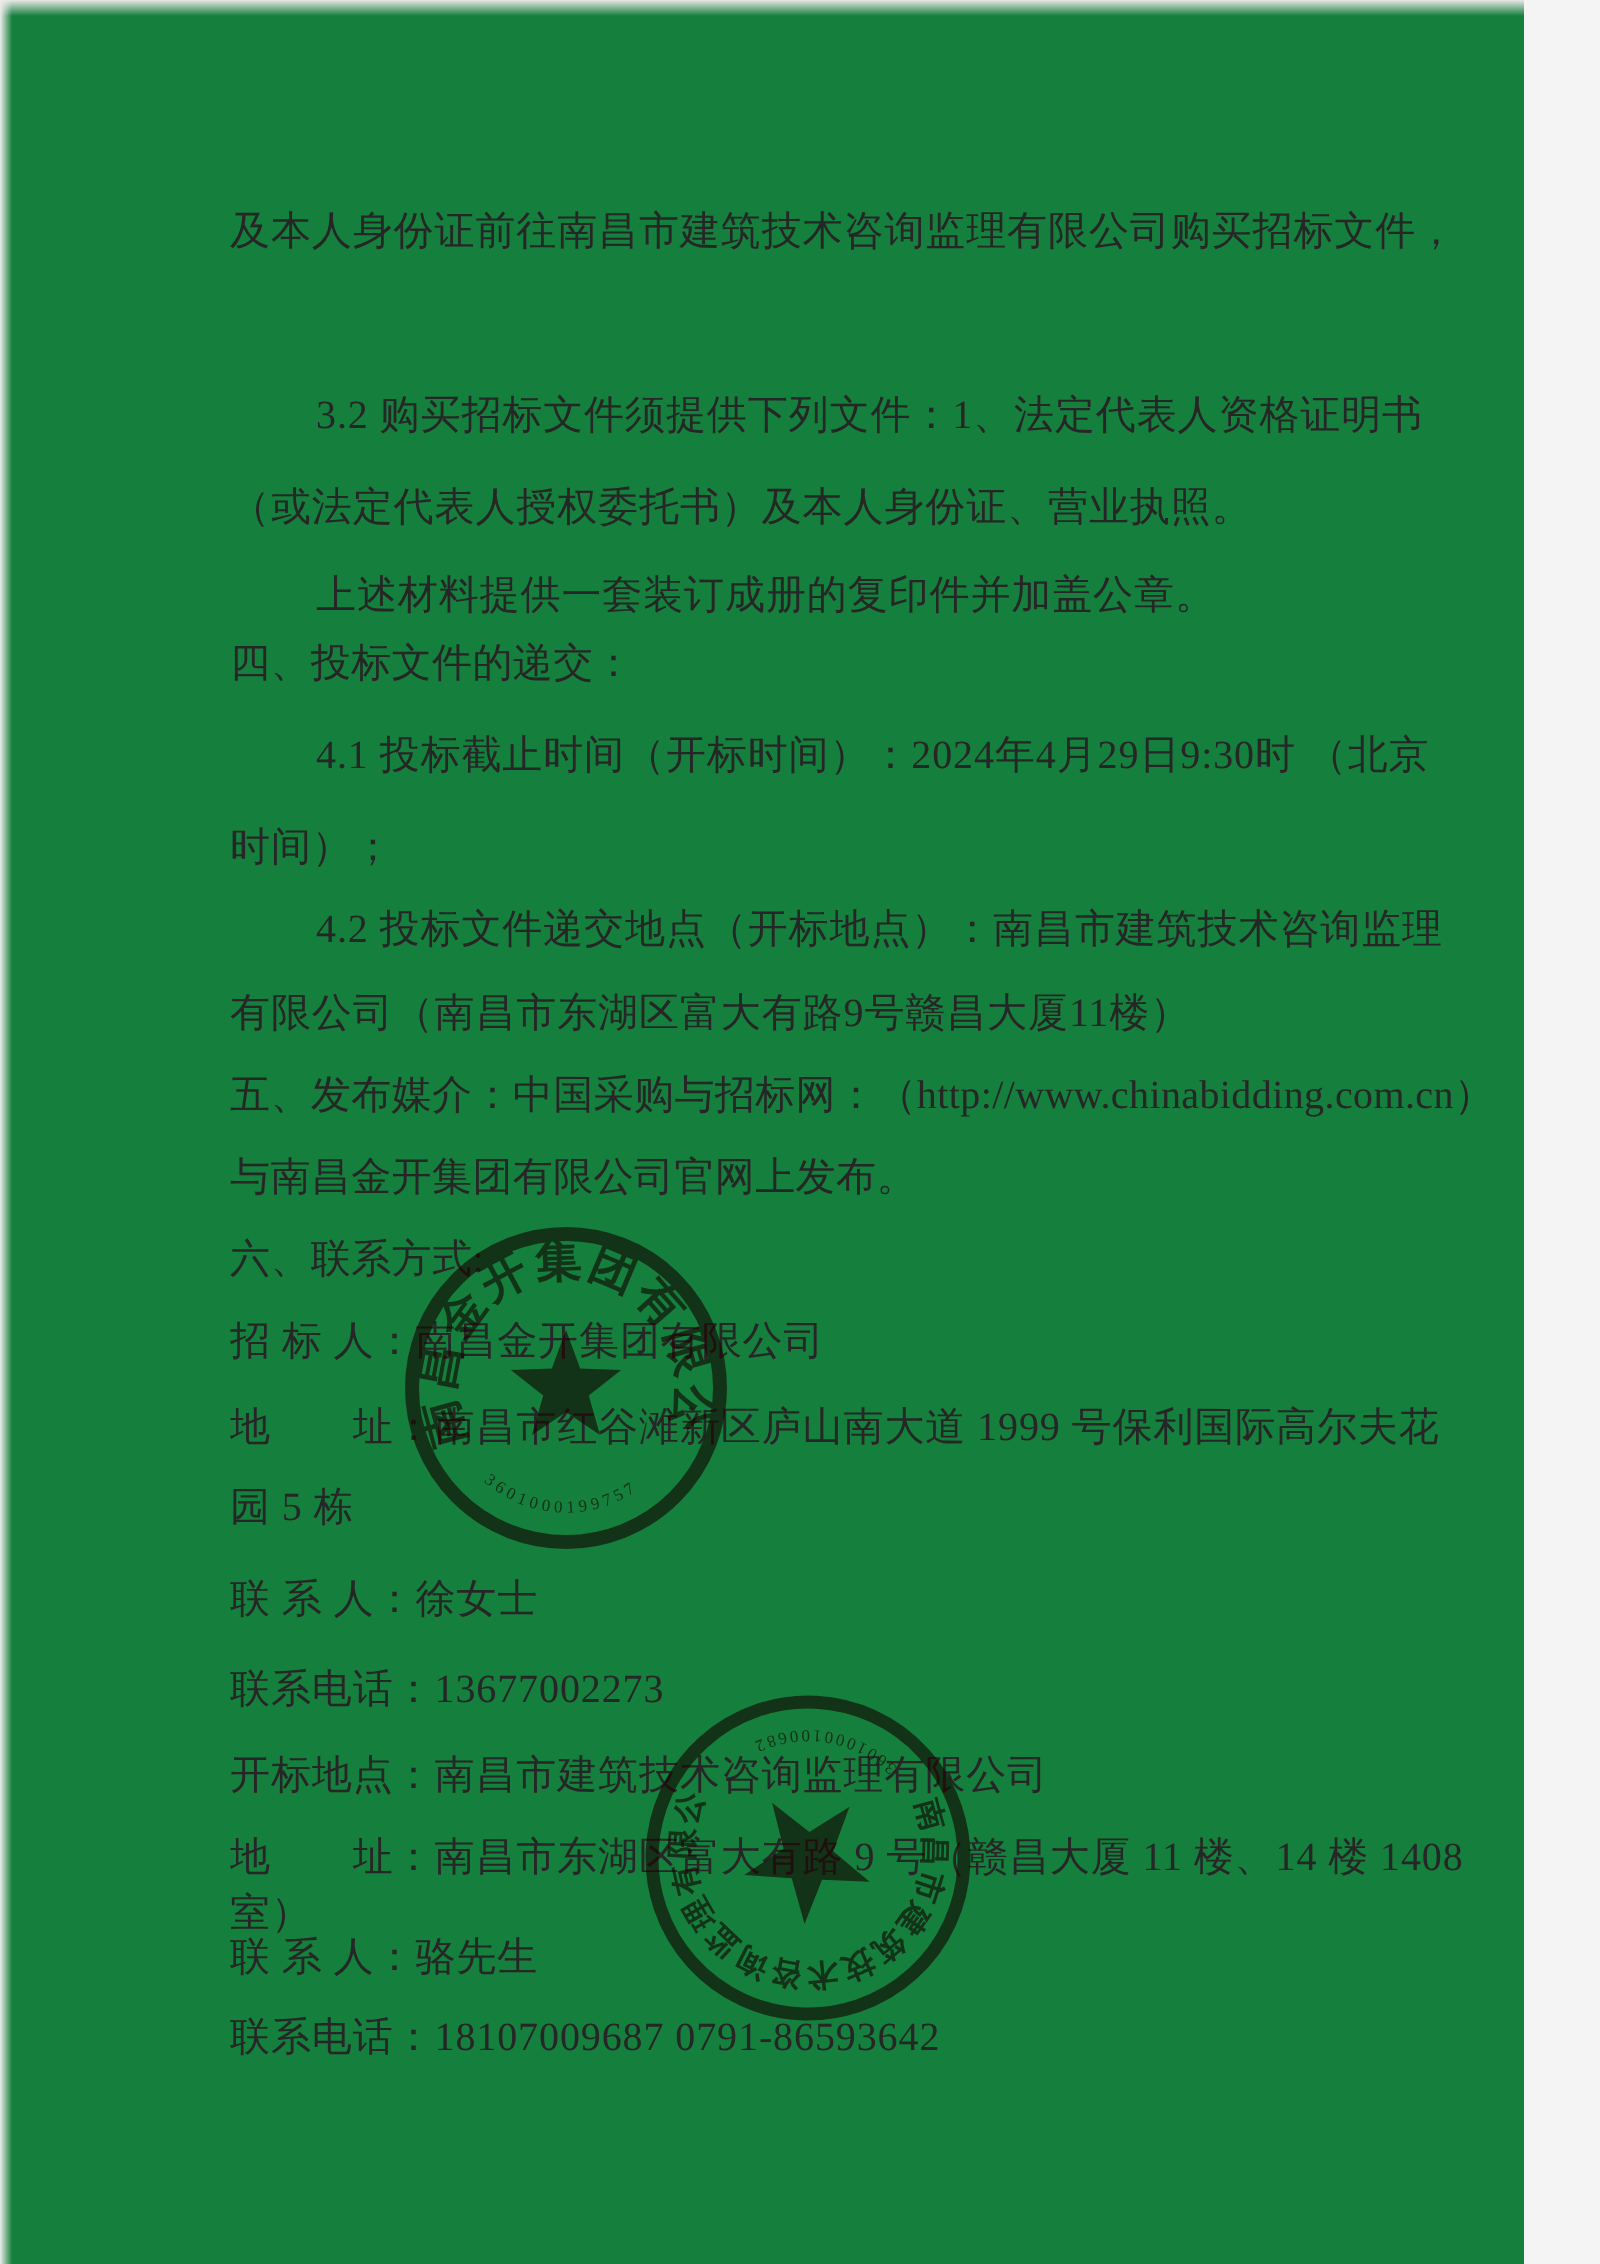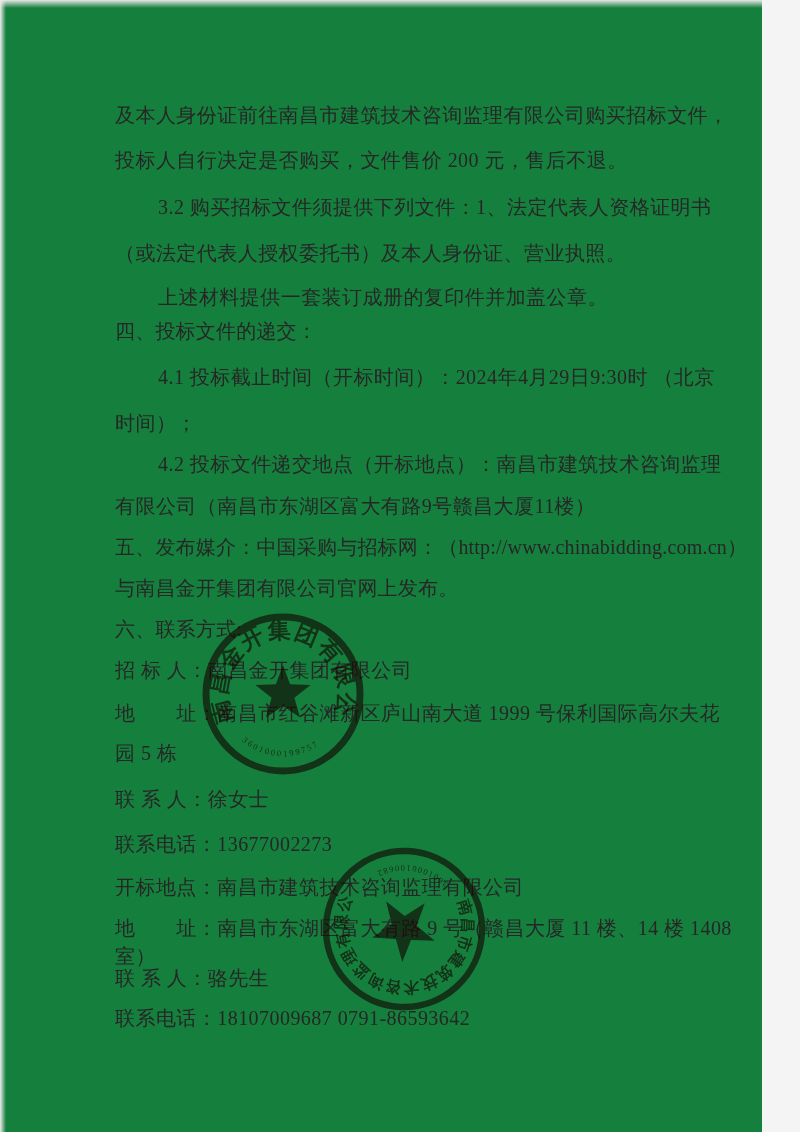--- a/index.html
+++ b/index.html
@@ -44,21 +44,20 @@
     font-family:"Liberation Serif","DejaVu Serif",serif;
   }
   .seal-rotated{transform:rotate(183deg);}
 </style>
 </head>
 <body>
 
 <div class="page">
 
   <div class="line" style="top:102px">及本人身份证前往南昌市建筑技术咨询监理有限公司购买招标文件，</div>
-  <div class="line" style="top:147px">投标人自行决定是否购买，文件售价 200 元，售后不退。</div>
   <div class="line indent" style="top:194px">3.2 购买招标文件须提供下列文件：1、法定代表人资格证明书</div>
   <div class="line indent" style="top:284px">上述材料提供一套装订成册的复印件并加盖公章。</div>
   <div class="line" style="top:240px">（或法定代表人授权委托书）及本人身份证、营业执照。</div>
   <div class="line b" style="top:318px">四、投标文件的递交：</div>
   <div class="line indent" style="top:364px">4.1 投标截止时间（开标时间）：2024年4月29日9:30时 （北京</div>
   <div class="line" style="top:410px">时间）；</div>
   <div class="line indent" style="top:451px">4.2 投标文件递交地点（开标地点）：南昌市建筑技术咨询监理</div>
   <div class="line" style="top:493px">有限公司（南昌市东湖区富大有路9号赣昌大厦11楼）</div>
   <div class="line b" style="top:575px">与南昌金开集团有限公司官网上发布。</div>
   <div class="line b" style="top:534px">五、发布媒介：中国采购与招标网：（http://www.chinabidding.com.cn）</div>

